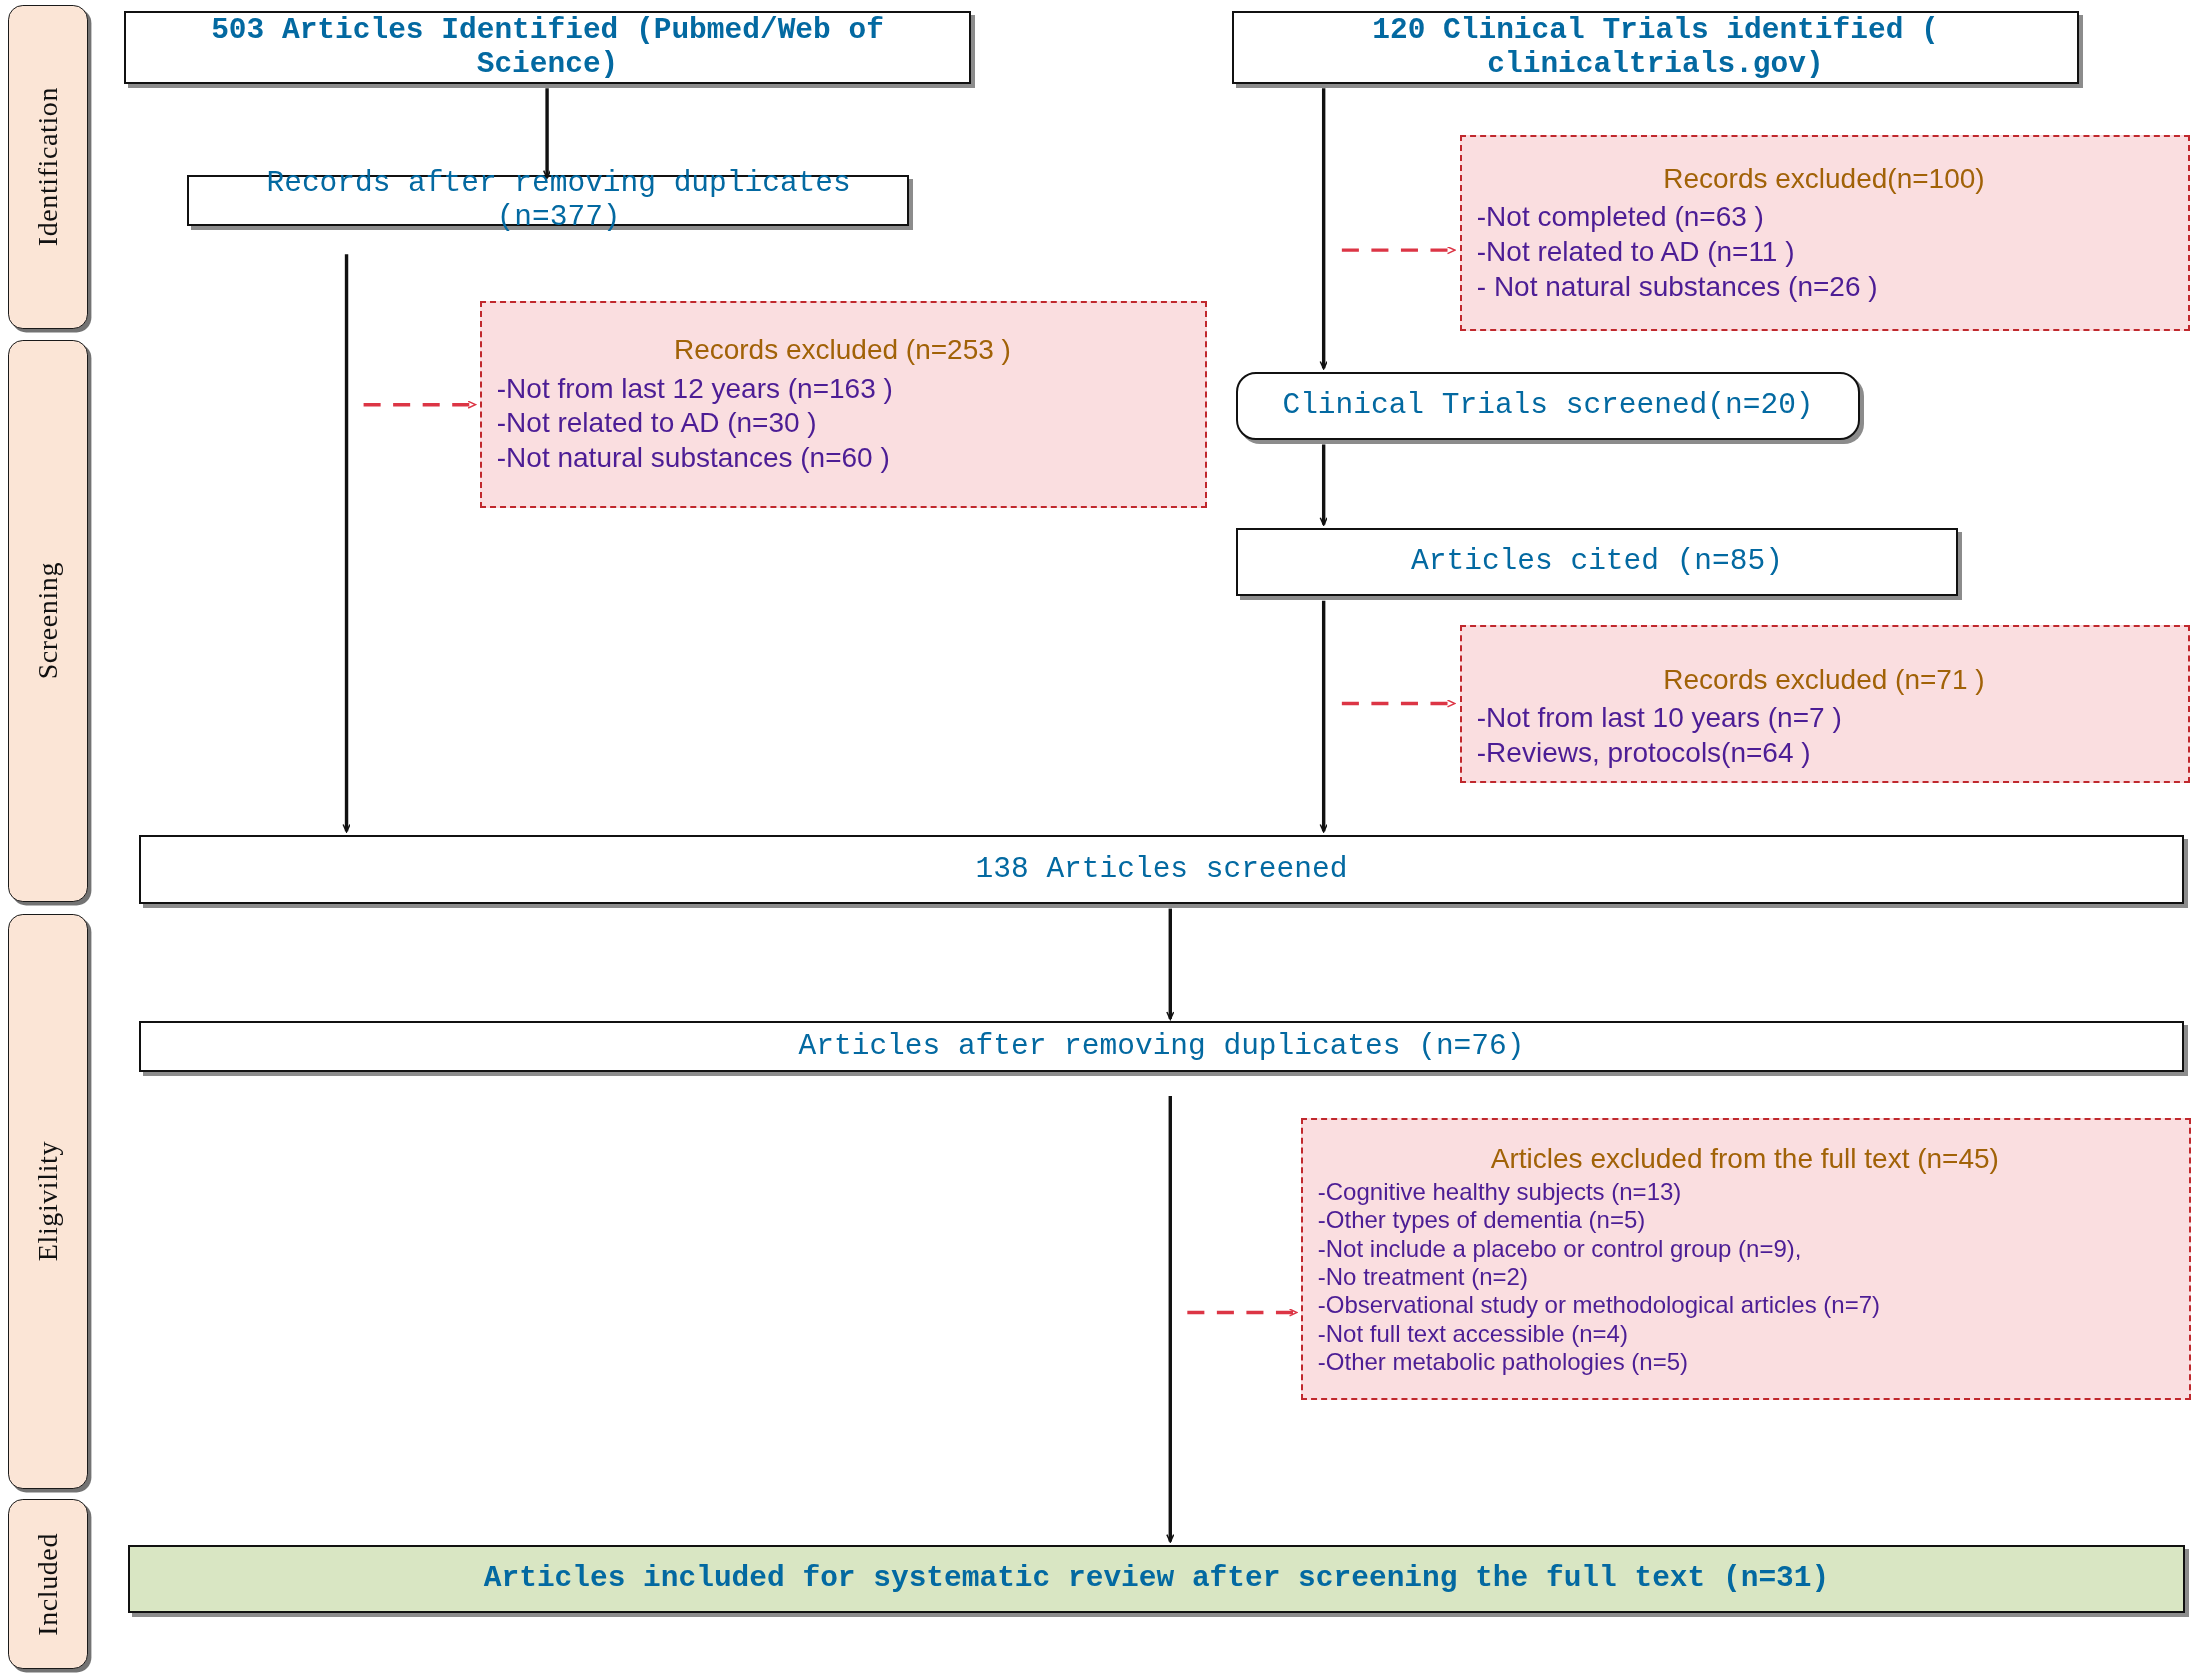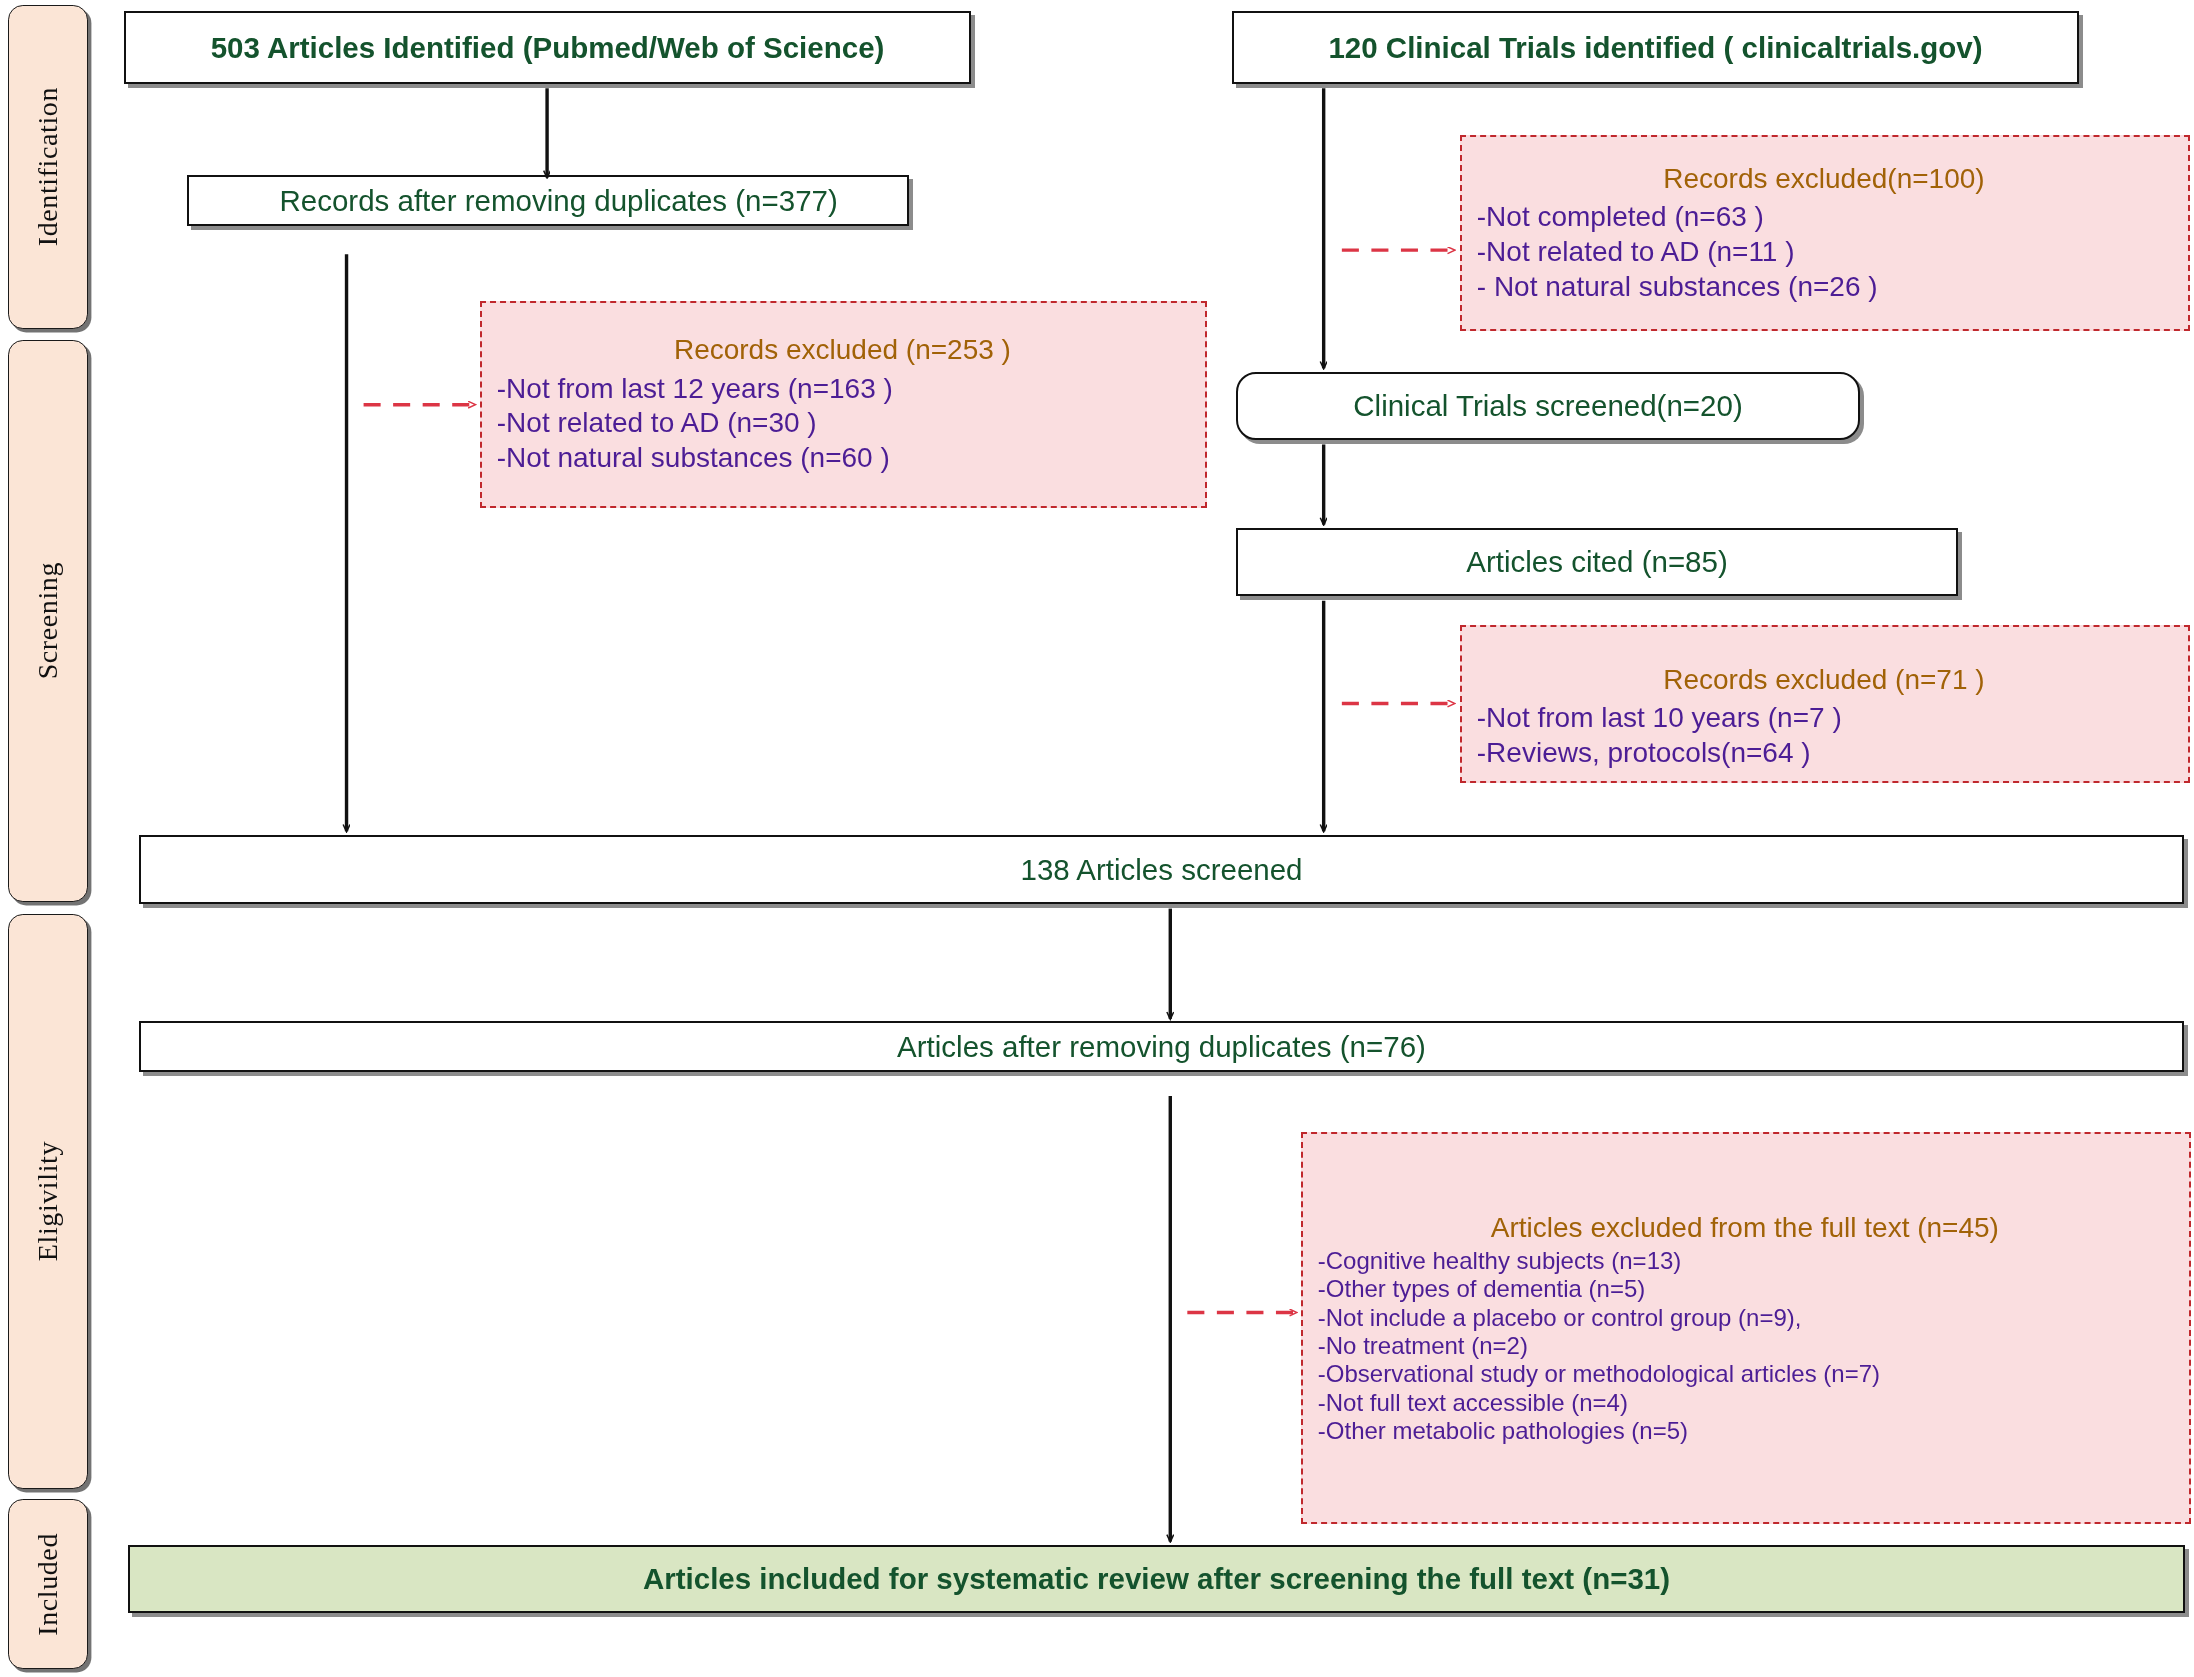--- a/index.html
+++ b/index.html
@@ -48,24 +48,24 @@
     border: 2.3px solid #111111;
     box-sizing: border-box;
     box-shadow: 4px 4px 0 rgba(0,0,0,0.45);
     display: flex;
     align-items: center;
     justify-content: center;
     text-align: center;
     padding: 0 14.8px;
   }
   .node-box .node-text {
-    font-family: Liberation Sans, sans-serif;
+    font-family: Liberation Mono, monospace;
     font-size: 29.5px;
     line-height: 1.15;
-    color: #14532d;
+    color: #0369a1;
   }
   .node-box.bold .node-text { font-weight: bold; }
   .node-box.included {
     background: #d9e6c3;
   }
 
   
   .excl-box {
     position: absolute;
     background: #fadee0;
@@ -170,21 +170,21 @@
     <div class="excl-item">-Not related to AD (n=30 )</div>
     <div class="excl-item">-Not natural substances (n=60 )</div>
   </div>
 
   <div class="excl-box" style="left:1460px; top:625px; width:730px; height:158px;justify-content:flex-end;">
     <div class="excl-title">Records excluded (n=71 )</div>
     <div class="excl-item">-Not from last 10 years (n=7 )</div>
     <div class="excl-item">-Reviews, protocols(n=64 )</div>
   </div>
 
-  <div class="excl-box tight" style="left:1301px; top:1118px; width:890px; height:392px;margin-top:14px;">
+  <div class="excl-box tight" style="left:1301px; top:1118px; width:890px; height:282px;">
     <div class="excl-title">Articles excluded from the full text (n=45)</div>
     <div class="excl-item">-Cognitive healthy subjects (n=13)</div>
     <div class="excl-item">-Other types of dementia (n=5)</div>
     <div class="excl-item">-Not include a placebo or control group (n=9),</div>
     <div class="excl-item">-No treatment (n=2)</div>
     <div class="excl-item">-Observational study or methodological articles (n=7)</div>
     <div class="excl-item">-Not full text accessible (n=4)</div>
     <div class="excl-item">-Other metabolic pathologies (n=5)</div>
   </div>
 

